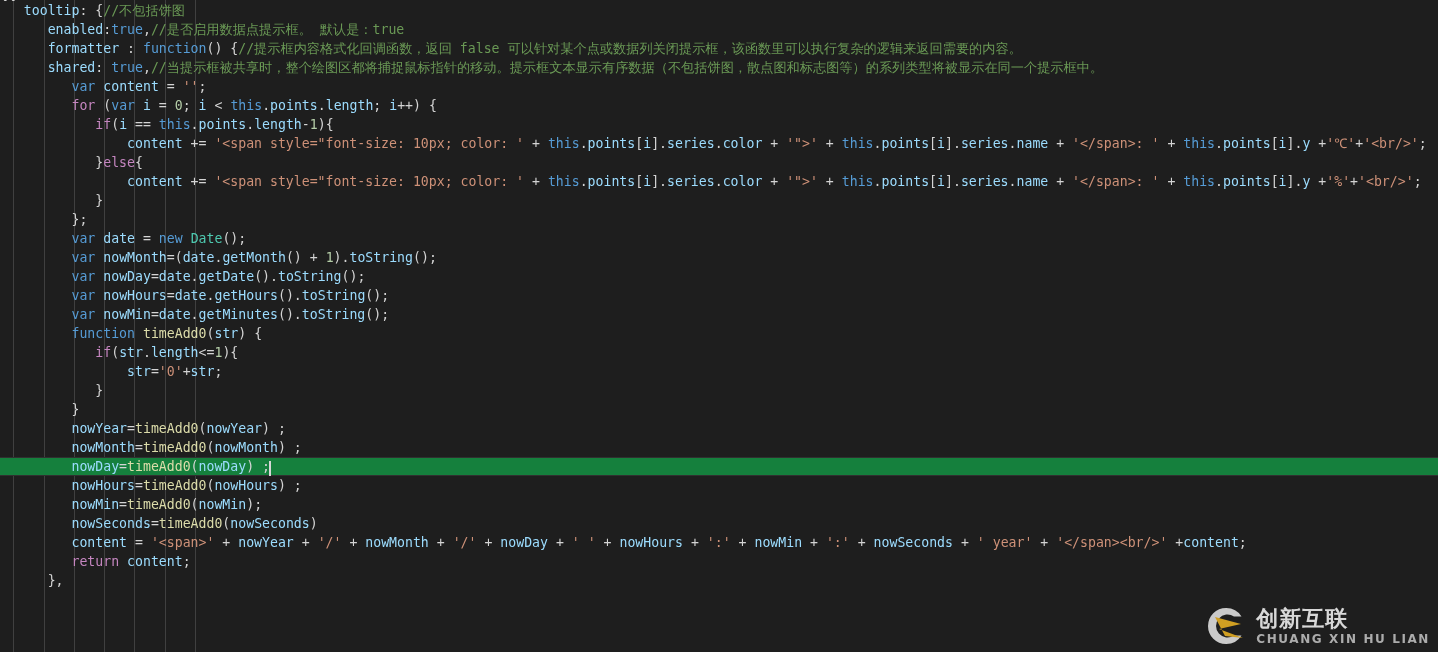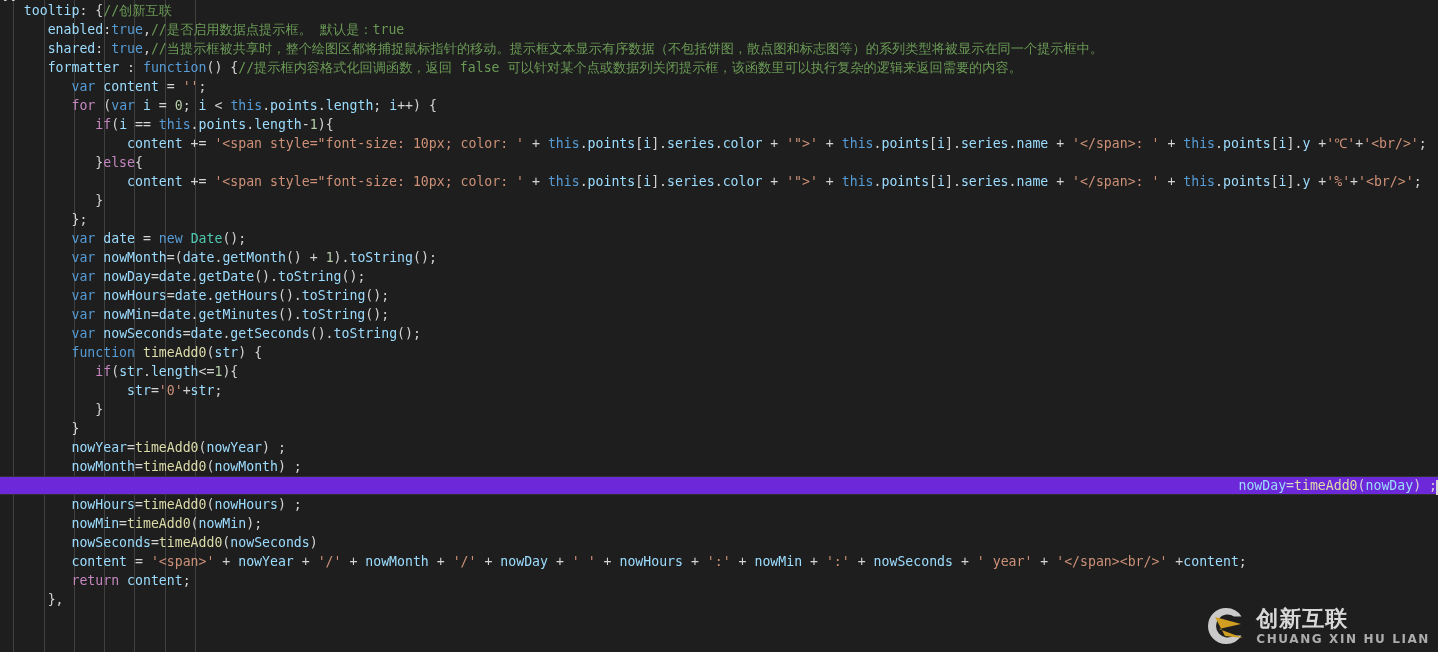--- a/index.html
+++ b/index.html
@@ -53,23 +53,22 @@
     white-space: pre;
     padding-left: 0;
   }
   .line.first-partial {
     height: 10px;
     line-height: 19px;
     margin-top: -9px;
     overflow: hidden;
   }
   .line.active {
-    background: #6d28d9;
+    background: #15803d;
     box-shadow: inset 0 1px 0 #303030, inset 0 -1px 0 #303030;
-    text-align: right;
   }
   .t-key     { color: #569cd6; }   
   .t-ctrl    { color: #c586c0; }   
   .t-ident   { color: #9cdcfe; }   
   .t-this    { color: #569cd6; }
   .t-fn      { color: #dcdcaa; }   
   .t-str     { color: #ce9178; }   
   .t-num     { color: #b5cea8; }   
   .t-cmt     { color: #6a9955; }   
   .t-punct   { color: #d4d4d4; }
@@ -123,38 +122,37 @@
       <div class="guide" style="left: 44px; background: rgb(64, 64, 64);"></div>
       <div class="guide" style="left: 74px; background: rgb(64, 64, 64);"></div>
       <div class="guide" style="left: 104px; background: rgb(64, 64, 64);"></div>
       <div class="guide" style="left: 134px; background: rgb(64, 64, 64);"></div>
       <div class="guide" style="left: 165px; background: rgb(64, 64, 64);"></div>
       <div class="guide" style="left: 195px; background: rgb(64, 64, 64);"></div>
     </div>
 
   <div class="code-area">
     <div class="line first-partial"><span class="t-punct">}},</span></div>
-  <div class="line"><span>   </span><span class="t-ident">tooltip</span><span class="t-punct">: {</span><span class="t-cmt">//创新互联</span></div>
+  <div class="line"><span>   </span><span class="t-ident">tooltip</span><span class="t-punct">: {</span><span class="t-cmt">//不包括饼图</span></div>
       <div class="line"><span>      </span><span class="t-ident">enabled</span><span class="t-punct">:</span><span class="t-key">true</span><span class="t-punct">,</span><span class="t-cmt">//是否启用数据点提示框。 默认是：true</span></div>
+      <div class="line"><span>      </span><span class="t-ident">formatter</span><span class="t-punct"> : </span><span class="t-key">function</span><span class="t-punct">() {</span><span class="t-cmt">//提示框内容格式化回调函数，返回 false 可以针对某个点或数据列关闭提示框，该函数里可以执行复杂的逻辑来返回需要的内容。</span></div>
       <div class="line"><span>      </span><span class="t-ident">shared</span><span class="t-punct">: </span><span class="t-key">true</span><span class="t-punct">,</span><span class="t-cmt">//当提示框被共享时，整个绘图区都将捕捉鼠标指针的移动。提示框文本显示有序数据（不包括饼图，散点图和标志图等）的系列类型将被显示在同一个提示框中。</span></div>
-      <div class="line"><span>      </span><span class="t-ident">formatter</span><span class="t-punct"> : </span><span class="t-key">function</span><span class="t-punct">() {</span><span class="t-cmt">//提示框内容格式化回调函数，返回 false 可以针对某个点或数据列关闭提示框，该函数里可以执行复杂的逻辑来返回需要的内容。</span></div>
       <div class="line"><span>         </span><span class="t-key">var</span><span class="t-punct"> </span><span class="t-ident">content</span><span class="t-punct"> = </span><span class="t-str">''</span><span class="t-punct">;</span></div>
       <div class="line"><span>         </span><span class="t-ctrl">for</span><span class="t-punct"> (</span><span class="t-key">var</span><span class="t-punct"> </span><span class="t-ident">i</span><span class="t-punct"> = </span><span class="t-num">0</span><span class="t-punct">; </span><span class="t-ident">i</span><span class="t-punct"> &lt; </span><span class="t-this">this</span><span class="t-punct">.</span><span class="t-ident">points</span><span class="t-punct">.</span><span class="t-ident">length</span><span class="t-punct">; </span><span class="t-ident">i</span><span class="t-punct">++) {</span></div>
       <div class="line"><span>            </span><span class="t-ctrl">if</span><span class="t-punct">(</span><span class="t-ident">i</span><span class="t-punct"> == </span><span class="t-this">this</span><span class="t-punct">.</span><span class="t-ident">points</span><span class="t-punct">.</span><span class="t-ident">length</span><span class="t-punct">-</span><span class="t-num">1</span><span class="t-punct">){</span></div>
       <div class="line"><span>                </span><span class="t-ident">content</span><span class="t-punct"> += </span><span class="t-str">'&lt;span style="font-size: 10px; color: '</span><span class="t-punct"> + </span><span class="t-this">this</span><span class="t-punct">.</span><span class="t-ident">points</span><span class="t-punct">[</span><span class="t-ident">i</span><span class="t-punct">].</span><span class="t-ident">series</span><span class="t-punct">.</span><span class="t-ident">color</span><span class="t-punct"> + </span><span class="t-str">'"&gt;'</span><span class="t-punct"> + </span><span class="t-this">this</span><span class="t-punct">.</span><span class="t-ident">points</span><span class="t-punct">[</span><span class="t-ident">i</span><span class="t-punct">].</span><span class="t-ident">series</span><span class="t-punct">.</span><span class="t-ident">name</span><span class="t-punct"> + </span><span class="t-str">'&lt;/span&gt;: '</span><span class="t-punct"> + </span><span class="t-this">this</span><span class="t-punct">.</span><span class="t-ident">points</span><span class="t-punct">[</span><span class="t-ident">i</span><span class="t-punct">].</span><span class="t-ident">y</span><span class="t-punct"> +</span><span class="t-str">'℃'</span><span class="t-punct">+</span><span class="t-str">'&lt;br/&gt;'</span><span class="t-punct">;</span></div>
       <div class="line"><span>            </span><span class="t-punct">}</span><span class="t-ctrl">else</span><span class="t-punct">{</span></div>
       <div class="line"><span>                </span><span class="t-ident">content</span><span class="t-punct"> += </span><span class="t-str">'&lt;span style="font-size: 10px; color: '</span><span class="t-punct"> + </span><span class="t-this">this</span><span class="t-punct">.</span><span class="t-ident">points</span><span class="t-punct">[</span><span class="t-ident">i</span><span class="t-punct">].</span><span class="t-ident">series</span><span class="t-punct">.</span><span class="t-ident">color</span><span class="t-punct"> + </span><span class="t-str">'"&gt;'</span><span class="t-punct"> + </span><span class="t-this">this</span><span class="t-punct">.</span><span class="t-ident">points</span><span class="t-punct">[</span><span class="t-ident">i</span><span class="t-punct">].</span><span class="t-ident">series</span><span class="t-punct">.</span><span class="t-ident">name</span><span class="t-punct"> + </span><span class="t-str">'&lt;/span&gt;: '</span><span class="t-punct"> + </span><span class="t-this">this</span><span class="t-punct">.</span><span class="t-ident">points</span><span class="t-punct">[</span><span class="t-ident">i</span><span class="t-punct">].</span><span class="t-ident">y</span><span class="t-punct"> +</span><span class="t-str">'%'</span><span class="t-punct">+</span><span class="t-str">'&lt;br/&gt;'</span><span class="t-punct">;</span></div>
       <div class="line"><span>            </span><span class="t-punct">}</span></div>
       <div class="line"><span>         </span><span class="t-punct">};</span></div>
       <div class="line"><span>         </span><span class="t-key">var</span><span class="t-punct"> </span><span class="t-ident">date</span><span class="t-punct"> = </span><span class="t-key">new</span><span class="t-punct"> </span><span class="t-type">Date</span><span class="t-punct">();</span></div>
       <div class="line"><span>         </span><span class="t-key">var</span><span class="t-punct"> </span><span class="t-ident">nowMonth</span><span class="t-punct">=(</span><span class="t-ident">date</span><span class="t-punct">.</span><span class="t-ident">getMonth</span><span class="t-punct">() + </span><span class="t-num">1</span><span class="t-punct">).</span><span class="t-ident">toString</span><span class="t-punct">();</span></div>
       <div class="line"><span>         </span><span class="t-key">var</span><span class="t-punct"> </span><span class="t-ident">nowDay</span><span class="t-punct">=</span><span class="t-ident">date</span><span class="t-punct">.</span><span class="t-ident">getDate</span><span class="t-punct">().</span><span class="t-ident">toString</span><span class="t-punct">();</span></div>
       <div class="line"><span>         </span><span class="t-key">var</span><span class="t-punct"> </span><span class="t-ident">nowHours</span><span class="t-punct">=</span><span class="t-ident">date</span><span class="t-punct">.</span><span class="t-ident">getHours</span><span class="t-punct">().</span><span class="t-ident">toString</span><span class="t-punct">();</span></div>
       <div class="line"><span>         </span><span class="t-key">var</span><span class="t-punct"> </span><span class="t-ident">nowMin</span><span class="t-punct">=</span><span class="t-ident">date</span><span class="t-punct">.</span><span class="t-ident">getMinutes</span><span class="t-punct">().</span><span class="t-ident">toString</span><span class="t-punct">();</span></div>
-      <div class="line"><span>         </span><span class="t-key">var</span><span class="t-punct"> </span><span class="t-ident">nowSeconds</span><span class="t-punct">=</span><span class="t-ident">date</span><span class="t-punct">.</span><span class="t-ident">getSeconds</span><span class="t-punct">().</span><span class="t-ident">toString</span><span class="t-punct">();</span></div>
       <div class="line"><span>         </span><span class="t-key">function</span><span class="t-punct"> </span><span class="t-fn">timeAdd0</span><span class="t-punct">(</span><span class="t-ident">str</span><span class="t-punct">) {</span></div>
       <div class="line"><span>            </span><span class="t-ctrl">if</span><span class="t-punct">(</span><span class="t-ident">str</span><span class="t-punct">.</span><span class="t-ident">length</span><span class="t-punct">&lt;=</span><span class="t-num">1</span><span class="t-punct">){</span></div>
       <div class="line"><span>                </span><span class="t-ident">str</span><span class="t-punct">=</span><span class="t-str">'0'</span><span class="t-punct">+</span><span class="t-ident">str</span><span class="t-punct">;</span></div>
       <div class="line"><span>            </span><span class="t-punct">}</span></div>
       <div class="line"><span>         </span><span class="t-punct">}</span></div>
       <div class="line"><span>         </span><span class="t-ident">nowYear</span><span class="t-punct">=</span><span class="t-fn">timeAdd0</span><span class="t-punct">(</span><span class="t-ident">nowYear</span><span class="t-punct">) ;</span></div>
       <div class="line"><span>         </span><span class="t-ident">nowMonth</span><span class="t-punct">=</span><span class="t-fn">timeAdd0</span><span class="t-punct">(</span><span class="t-ident">nowMonth</span><span class="t-punct">) ;</span></div>
       <div class="line active"><span>         </span><span class="t-ident">nowDay</span><span class="t-punct">=</span><span class="t-fn">timeAdd0</span><span class="t-punct">(</span><span class="t-ident">nowDay</span><span class="t-punct">) ;</span><span class="cursor"></span></div>
       <div class="line"><span>         </span><span class="t-ident">nowHours</span><span class="t-punct">=</span><span class="t-fn">timeAdd0</span><span class="t-punct">(</span><span class="t-ident">nowHours</span><span class="t-punct">) ;</span></div>
       <div class="line"><span>         </span><span class="t-ident">nowMin</span><span class="t-punct">=</span><span class="t-fn">timeAdd0</span><span class="t-punct">(</span><span class="t-ident">nowMin</span><span class="t-punct">);</span></div>

